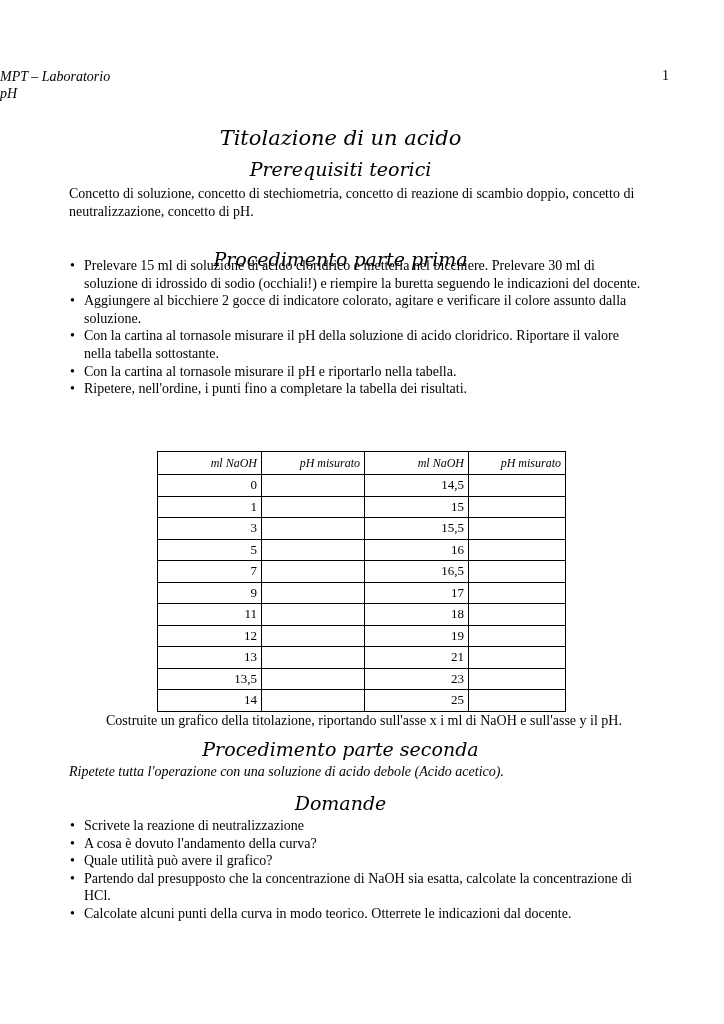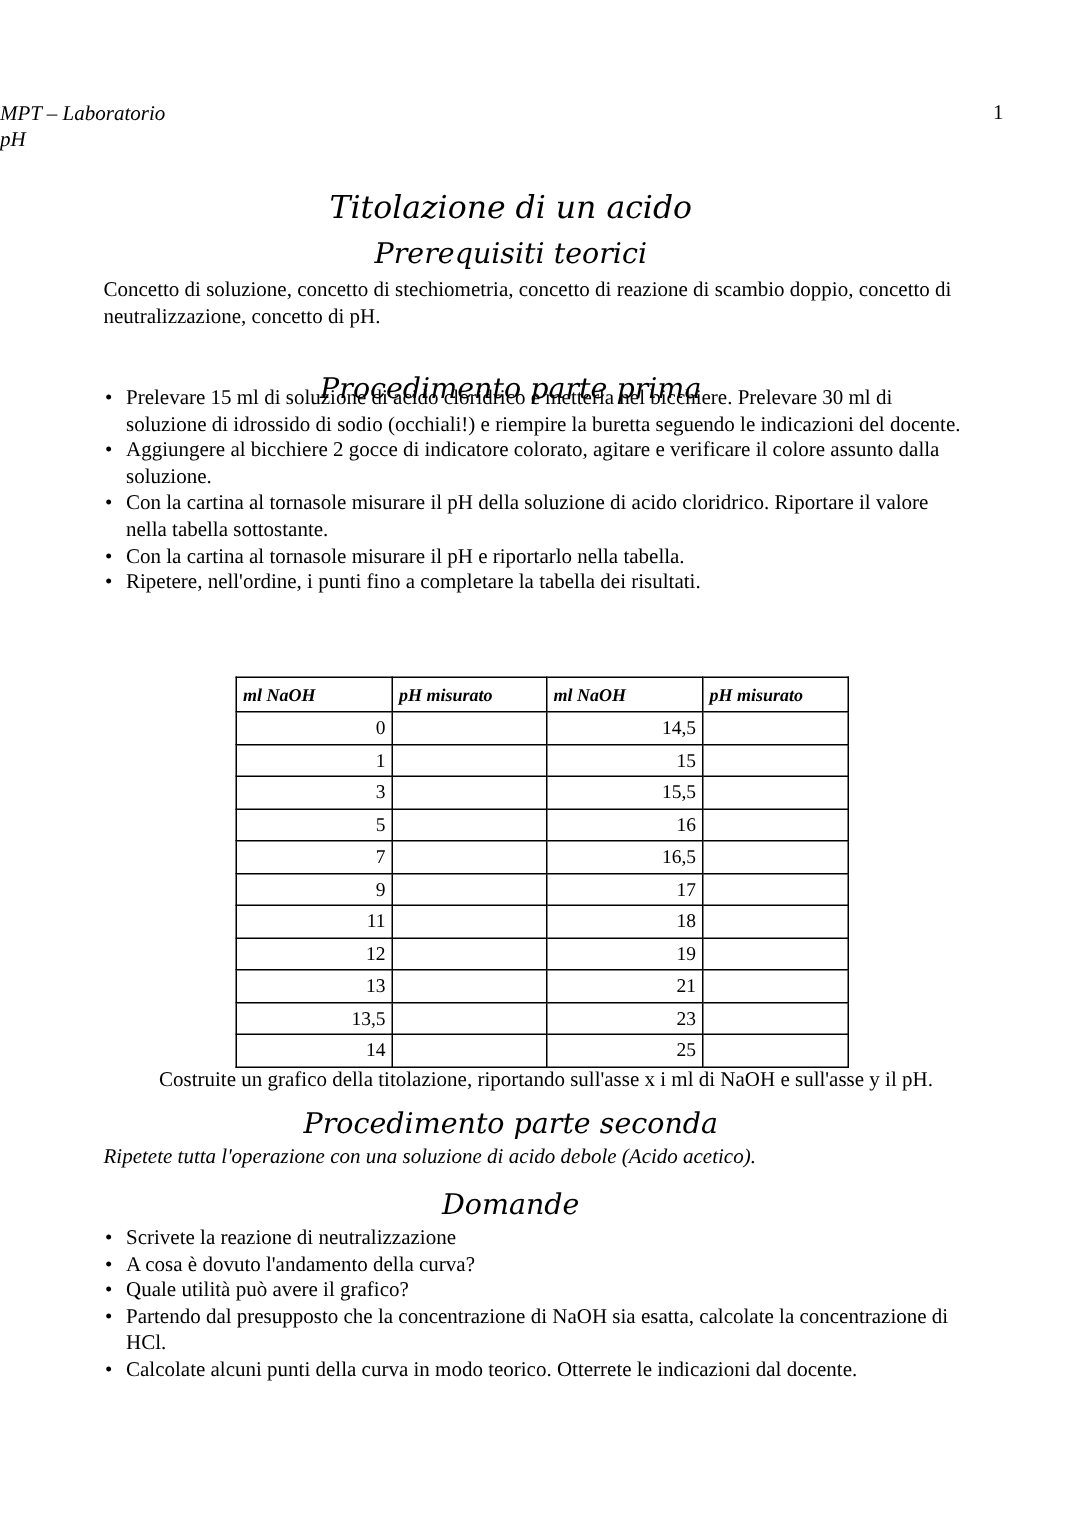--- a/index.html
+++ b/index.html
@@ -6,21 +6,21 @@
   body { width: 724px; height: 1024px; position: relative; font-family: "Liberation Serif", serif; color: #000; overflow: hidden; }
   .header { position: absolute; top: 68px; left: 0; width: 724px; text-align: left; font-style: italic; font-size: 14px; line-height: 17px; }
   .page-num { position: absolute; top: 68px; left: 662px; font-size: 14px; }
   .h1 { position: absolute; left: 0; width: 673px; text-align: center; font-family: "DejaVu Serif", serif; font-style: italic; font-size: 19px; font-weight: normal; margin: 4px; }
   .para { position: absolute; left: 69px; width: 590px; font-size: 14px; line-height: 17.5px; margin: 0; }
   ul.bullets { position: absolute; left: 54px; width: 590px; margin: 0; padding: 0 0 0 30px; font-size: 14px; line-height: 17.6px; list-style: none; box-sizing: border-box; }
   ul.bullets li { position: relative; margin: 0; }
   ul.bullets li::before { content: "•"; position: absolute; left: -14px; }
   table.results { position: absolute; left: 157px; top: 451px; width: 409px; border-collapse: collapse; font-size: 13px; }
   table.results th, table.results td { border: 1px solid #000; height: 20.5px; padding: 0 4px; }
-  table.results th { font-style: italic; font-weight: bold; text-align: left; font-size: 12px; height: 22px; }
+  table.results th { font-style: italic; font-weight: normal; text-align: right; font-size: 12px; height: 22px; }
   table.results td.num { text-align: right; }
   table.results th:nth-child(1), table.results td:nth-child(1) { width: 95px; }
   table.results th:nth-child(2), table.results td:nth-child(2) { width: 94px; }
   table.results th:nth-child(3), table.results td:nth-child(3) { width: 95px; }
 </style>
 </head>
 <body>
 
 <div class="header">
   <div>MPT – Laboratorio</div>

